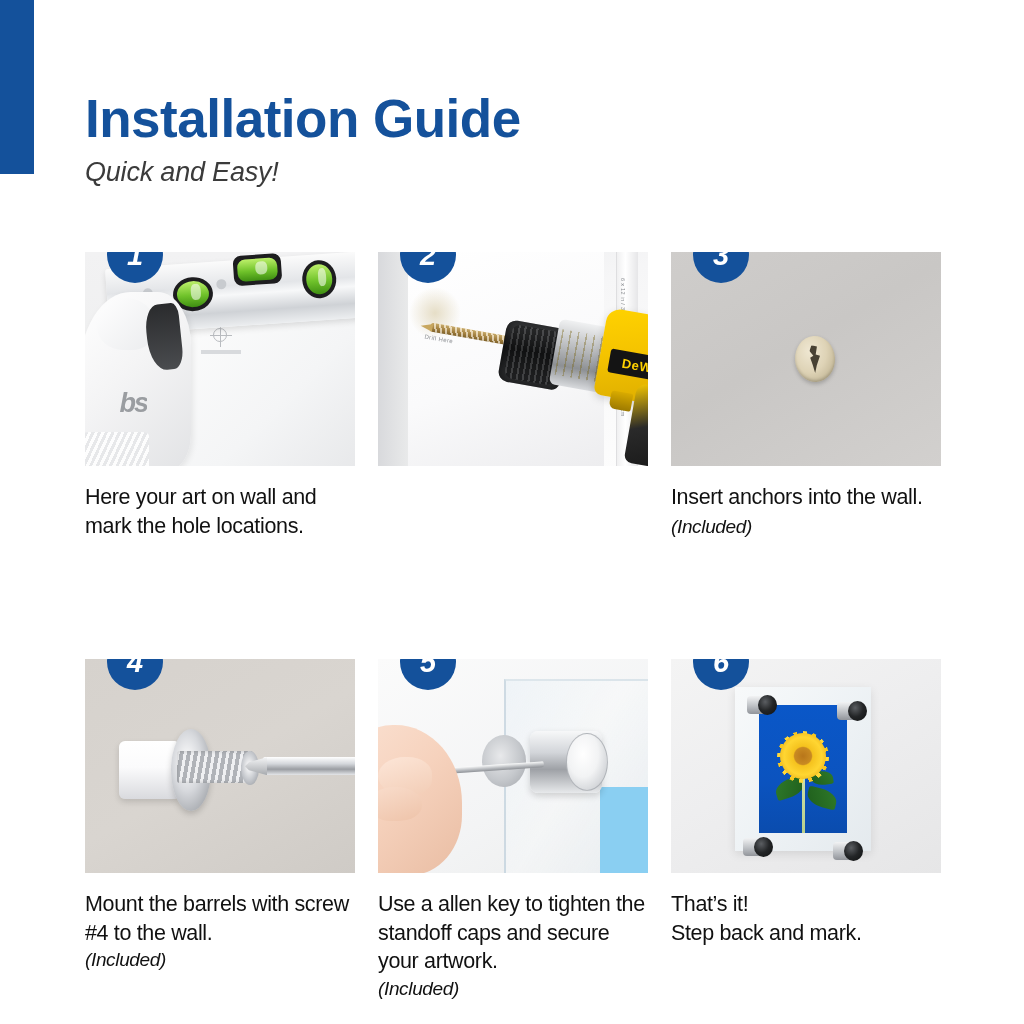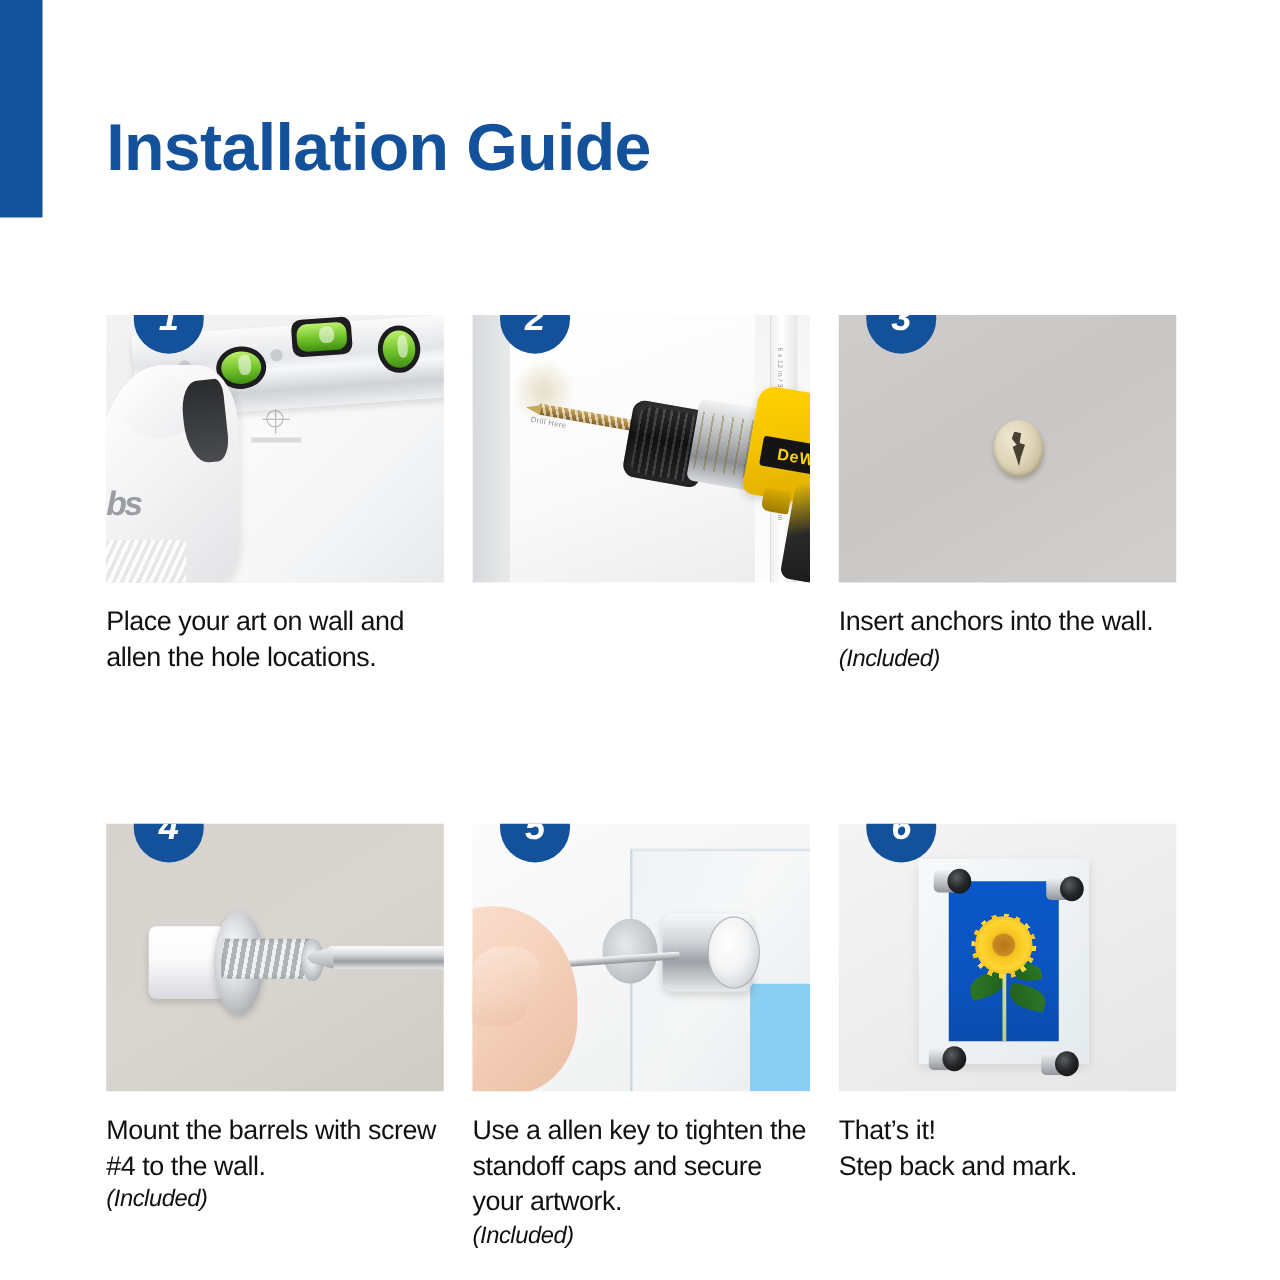--- a/index.html
+++ b/index.html
@@ -176,21 +176,21 @@
     box-shadow: 2px 2px 6px rgba(0,0,0,.08);
   }
   .p1 .glove-thumb {
     position:absolute; left: 18px; top: 6px; width: 58px; height: 52px;
     background: linear-gradient(135deg,#ffffff,#ebecee);
     border-radius: 50% 50% 40% 45%;
   }
   .p1 .glove-logo {
     position:absolute; left: 6px; top: 96px; width: 62px; height: 30px;
     color:#9a9da1; font-size: 27px; font-weight:bold; font-style:italic;
-    letter-spacing:-2px; overflow:hidden;
+    letter-spacing:-2px; overflow:hidden;text-align:right;
   }
   .p1 .glove-cuff {
     position:absolute; left:-4px; top:140px; width: 74px; height: 38px;
     background: repeating-linear-gradient(115deg,#ffffff 0 3px,#e6e7e9 3px 6px);
     border-radius: 20% 10% 12% 30%;
     opacity:.9;
   }
   .p1 .grip {
     position:absolute; left: 62px; top: 52px; width: 34px; height: 66px;
     background: linear-gradient(180deg,#2a2b2d,#4a4c4f);
@@ -477,20 +477,21 @@
 </style>
 </head>
 <body>
 
 <div class="page">
 
   <div class="accent-bar"></div>
 
   <div class="header">
     <div class="header-title">Installation Guide</div>
+    <div class="header-subtitle">Quick and Easy!</div>
   </div>
 
   <div class="steps-grid">
 
     <div class="step">
       <div class="photo p1">
         <div class="art-panel">
           <div class="art-mark"></div>
           <div class="art-label"></div>
         </div>
@@ -511,21 +512,21 @@
           <div class="level-slot" style="left:110px;top:18px;"></div>
         </div>
         <div class="glove">
           <div class="glove-thumb"></div>
           <div class="glove-logo">bs</div>
           <div class="glove-cuff"></div>
         </div>
         <div class="grip"></div>
         <div class="badge">1</div>
       </div>
-      <div class="caption">Place your art on wall and allen the hole locations.</div>
+      <div class="caption">Here your art on wall and mark the hole locations.</div>
     </div>
 
     <div class="step">
       <div class="photo p2">
         <div class="wall-left"></div>
         <div class="board"></div>
         <div class="smudge"></div>
         <div class="ruler">
           <span>6 x 12 in / 30.5 x 15 cm</span>
           <span class="s2">12 x 15 in / 30.5 x 38.1 cm</span>

